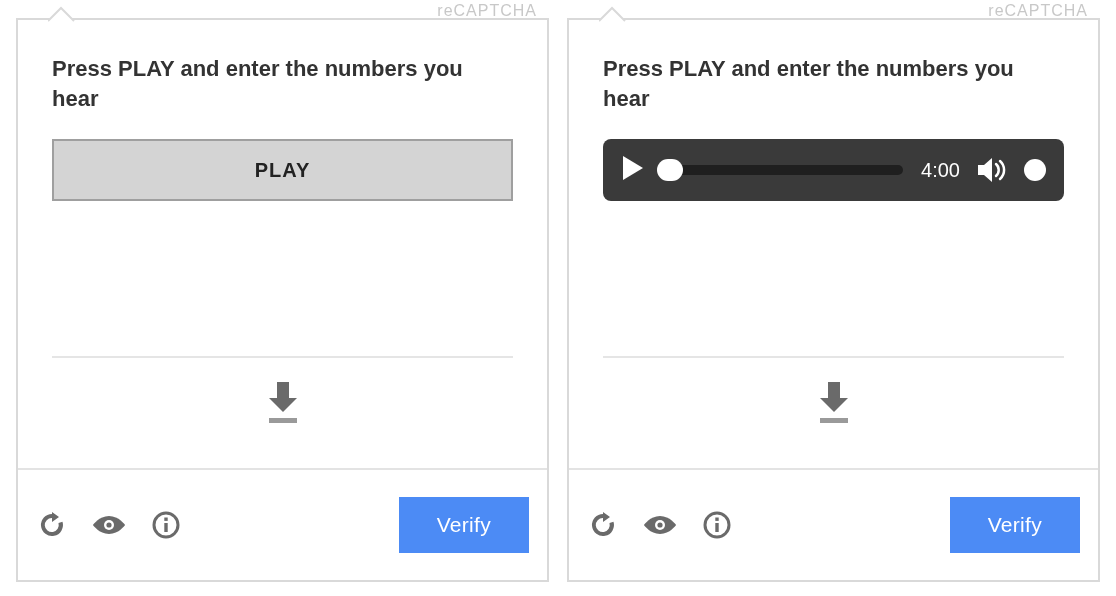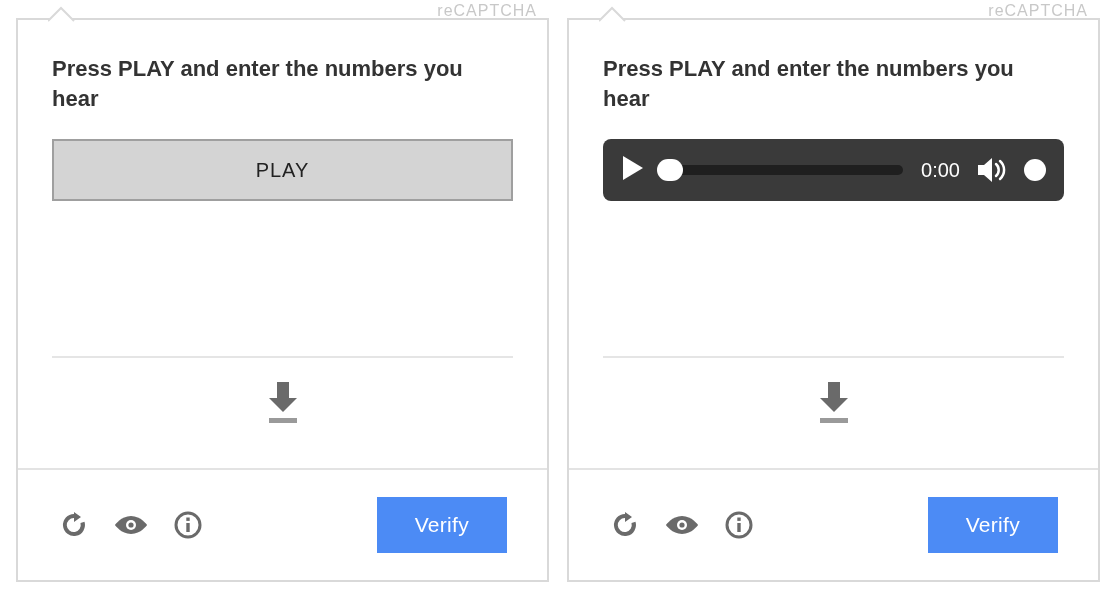--- a/index.html
+++ b/index.html
@@ -31,41 +31,41 @@
   .callout{
     position:absolute;top:-14px;left:30px;width:26px;height:14px;overflow:visible;
   }
   .callout svg{display:block;}
   .body{padding:34px 34px 0 34px;flex:0 0 auto;}
   .instr{font-size:22px;line-height:1.35;color:var(--text);margin:0 0 26px 0;font-weight:700;}
   .play-btn{
     width:100%;height:62px;box-sizing:border-box;
     background:var(--btn-grey);border:2px solid #9f9f9f;
     display:flex;align-items:center;justify-content:center;
-    font-weight:400;font-size:20px;color:#222;letter-spacing:1px;
+    font-weight:700;font-size:20px;color:#222;letter-spacing:1px;
     cursor:pointer;user-select:none;
   }
   .player{
     width:100%;height:62px;background:var(--player);border-radius:8px;
     display:flex;align-items:center;padding:0 18px;box-sizing:border-box;color:#fff;
   }
   .player .tri{margin-right:14px;cursor:pointer;}
   .player .track{flex:1 1 auto;height:10px;background:#1f1f1f;border-radius:5px;position:relative;margin-right:18px;}
   .player .thumb{position:absolute;left:0;top:50%;transform:translate(-2px,-50%);width:26px;height:22px;background:#fff;border-radius:11px;}
   .player .time{font-size:20px;font-weight:400;margin-right:16px;}
   .player .vol{display:flex;align-items:center;cursor:pointer;}
   .player .dot{width:22px;height:22px;border-radius:50%;background:#fff;margin-left:14px;}
 
   .mid{flex:1 1 auto;display:flex;flex-direction:column;align-items:center;justify-content:flex-end;}
   .sep{width:calc(100% - 68px);height:2px;background:#e5e5e5;margin-bottom:22px;}
   .dl{cursor:pointer;margin-bottom:40px;}
 
   .footer{
     height:112px;border-top:2px solid #e3e3e3;display:flex;align-items:center;
-    padding:0 40px;box-sizing:border-box;
+    padding:0 18px;box-sizing:border-box;
   }
   .icons{display:flex;align-items:center;gap:22px;}
   .iconbtn{cursor:pointer;display:inline-flex;}
   .verify{
     margin-left:auto;background:var(--blue);color:#fff;border:none;
     height:56px;padding:0 38px;font-size:21px;font-weight:400;letter-spacing:.3px;
     cursor:pointer;
   }
 </style>
 </head>
@@ -140,21 +140,21 @@
 
       <div class="player">
         <span class="tri">
           <svg width="24" height="28" viewBox="0 0 24 28">
               <polygon points="2,2 22,14 2,26" fill="#fff"></polygon>
             </svg>
         </span>
         <div class="track">
           <div class="thumb"></div>
         </div>
-        <span class="time">0:00</span>
+        <span class="time">4:00</span>
         <span class="vol">
           <svg width="34" height="28" viewBox="0 0 34 28">
             <polygon points="2,9 8,9 16,2 16,26 8,19 2,19" fill="#fff"></polygon>
             <path d="M20 8a8 8 0 0 1 0 12" fill="none" stroke="#fff" stroke-width="2.5" stroke-linecap="round"></path>
             <path d="M24 5a12 12 0 0 1 0 18" fill="none" stroke="#fff" stroke-width="2.5" stroke-linecap="round"></path>
           </svg>
         </span>
         <span class="dot"></span>
       </div>
     </div>

